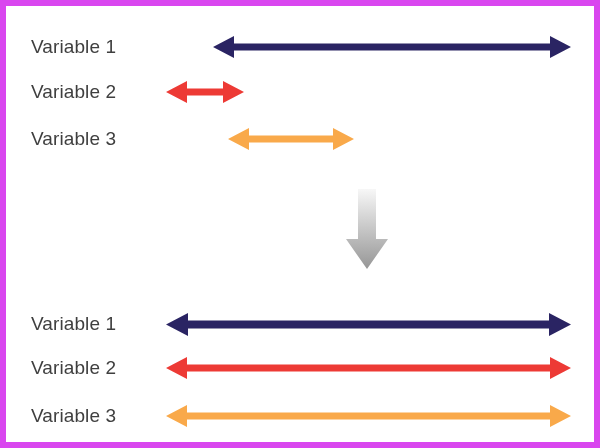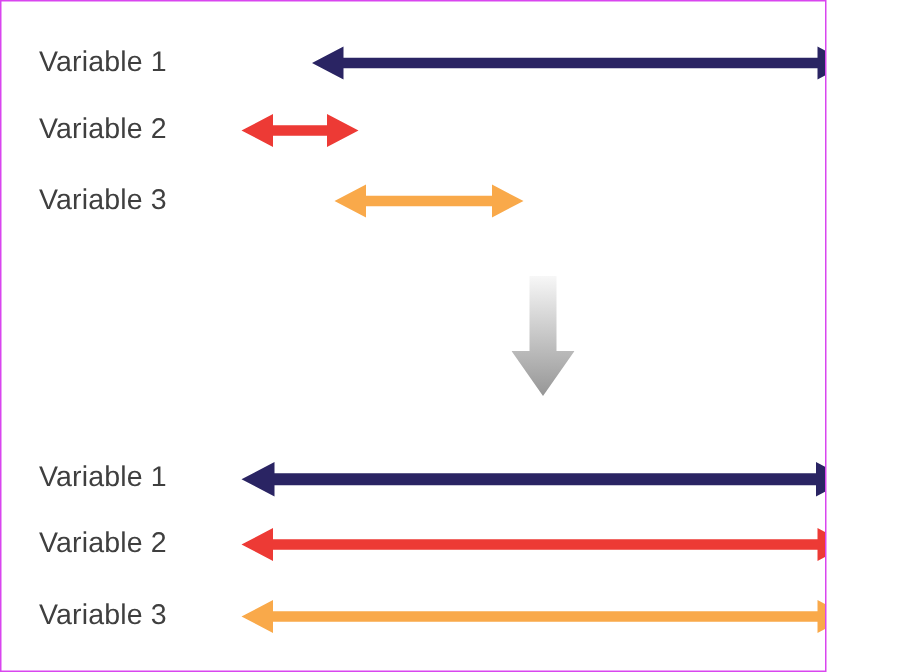--- a/index.html
+++ b/index.html
@@ -6,25 +6,25 @@
   html, body {
     margin: 0;
     padding: 0;
     background: #ffffff;
   }
   body {
     font-family: "Liberation Sans", "DejaVu Sans", sans-serif;
   }
   #canvas {
     position: relative;
-    width: 551px;
+    width: 600px;
     height: 448px;
     background: #ffffff;
     box-sizing: border-box;
-    border: 1px solid #d946ef;
+    border: 6px solid #d946ef;
     overflow: hidden;
   }
   .group {
     position: absolute;
     left: 0;
     top: 0;
     width: 100%;
   }
   .row {
     position: absolute;

